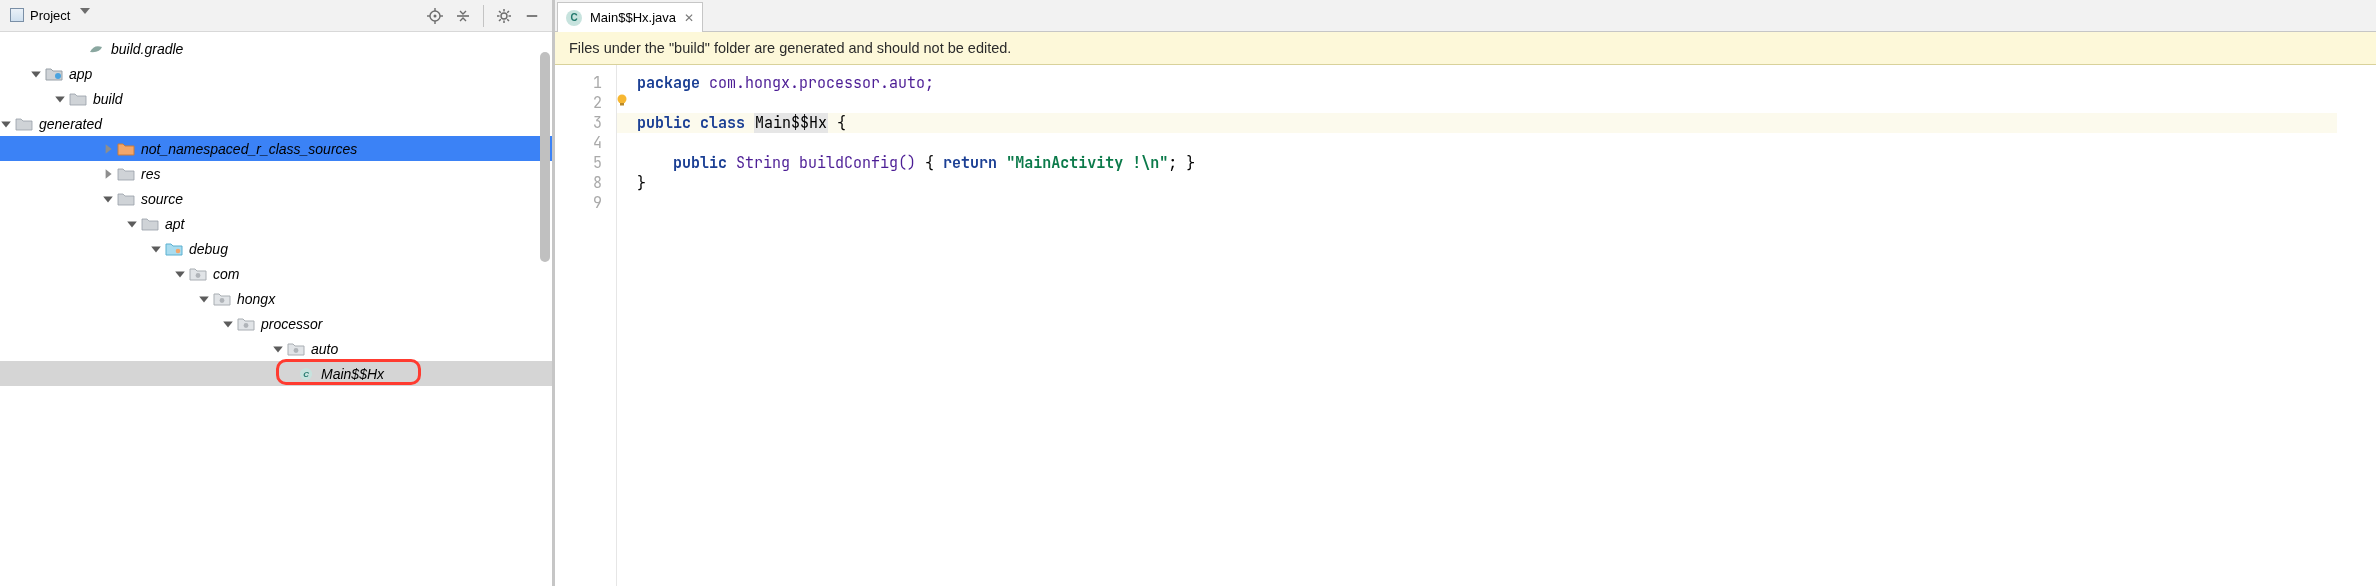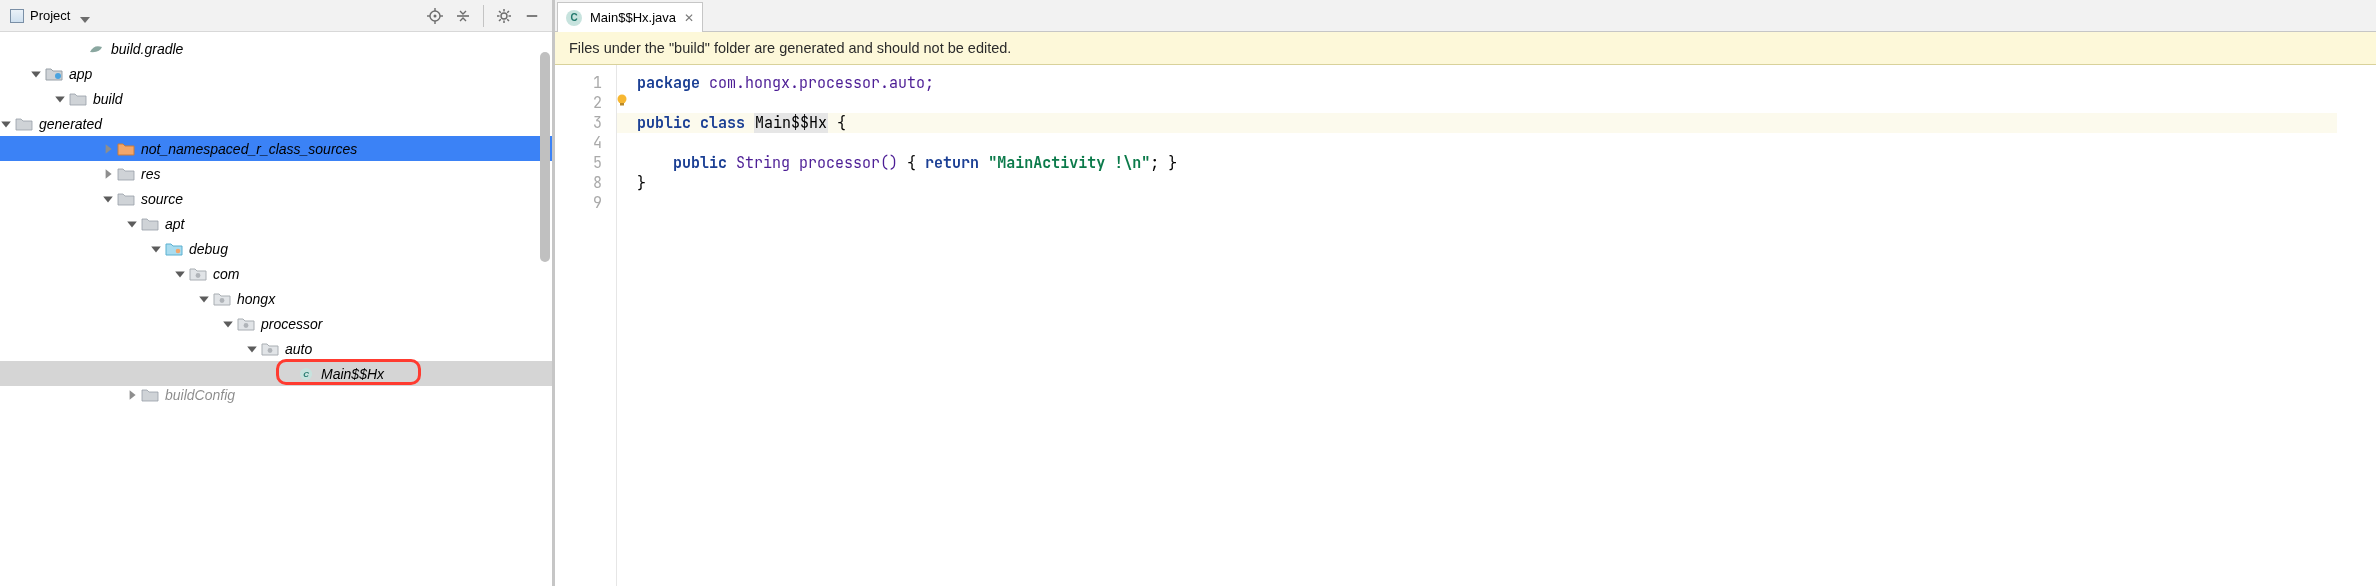--- a/index.html
+++ b/index.html
@@ -25,21 +25,21 @@
 .panel-header {
   background: #f2f2f2;
   border-bottom: 1px solid #d8d8d8;
   display: flex;
   align-items: center;
   height: 32px;
   padding: 0 6px;
 }
 .panel-header .proj-btn {
   display: flex;
-  align-items: flex-end;
+  align-items: flex-start;
   gap: 6px;
   padding: 2px 4px;
   font-weight: 500;
 }
 .panel-header .proj-icon {
   width: 14px; height: 14px;
   border: 1px solid #7a8fa6;
   background: linear-gradient(#eaf1f8,#cfe0ef);
 }
 .panel-header .dropdown {
@@ -344,48 +344,39 @@
       <div class="tree-row" style="padding-left: 222px;">
         <span class="arrow"><svg viewBox="0 0 10 10">
             <path d="M1 3 L9 3 L5 8 Z" fill="#5c5c5c"></path>
           </svg></span>
         <span class="folder-icon"><svg viewBox="0 0 18 14">
             <path d="M1 2 h5 l2 2 h9 v9 h-16 z" fill="#e1e4e7" stroke="#a9aeb3"></path>
             <circle cx="9" cy="8.5" r="2.4" fill="#b0b4b9"></circle>
           </svg></span>
         <span class="label">processor</span>
       </div>
-      <div class="tree-row" style="padding-left: 246px;">
+      <div class="tree-row" style="padding-left: 246px; margin-left: 26px;">
         <span class="arrow"><svg viewBox="0 0 10 10">
             <path d="M1 3 L9 3 L5 8 Z" fill="#5c5c5c"></path>
           </svg></span>
         <span class="folder-icon"><svg viewBox="0 0 18 14">
             <path d="M1 2 h5 l2 2 h9 v9 h-16 z" fill="#e1e4e7" stroke="#a9aeb3"></path>
             <circle cx="9" cy="8.5" r="2.4" fill="#b0b4b9"></circle>
           </svg></span>
         <span class="label">auto</span>
       </div>
       <div class="tree-row hl-select" style="padding-left: 282px;">
         <span class="arrow blank"></span>
         <span class="folder-icon"><svg viewBox="0 0 16 16">
             <circle cx="8" cy="8" r="7" fill="#c7e3de"></circle>
             <text x="8" y="11" font-size="9" font-weight="bold" text-anchor="middle" fill="#22786c">C</text>
           </svg></span>
         <span class="label">Main$$Hx</span>
       </div>
       <div class="highlight-ring" style="left: 276px; top: 327px; width: 145px; height: 26px;"></div>
-      <div class="tree-row" style="padding-left: 126px; height: 18px; overflow: hidden;">
-        <span class="arrow"><svg viewBox="0 0 10 10">
-            <path d="M3 1 L3 9 L8 5 Z" fill="#8e8e8e"></path>
-          </svg></span>
-        <span class="folder-icon"><svg viewBox="0 0 18 14">
-            <path d="M1 2 h5 l2 2 h9 v9 h-16 z" fill="#cfd3d7" stroke="#98a0a7" stroke-width="0.8"></path>
-          </svg></span>
-        <span class="label" style="opacity: 0.45;">buildConfig</span>
-      </div>
     </div>
 </div>
 
 <div class="editor-panel">
   <div class="tab-bar">
     <div class="tab">
       <span class="cls-icon">C</span>
       <span>Main$$Hx.java</span>
       <span class="close-x">✕</span>
     </div>
@@ -407,18 +398,18 @@
       </div>
     <div class="code">
       <svg class="bulb" viewBox="0 0 14 14">
           <circle cx="7" cy="6" r="4.5" fill="#f7b731"></circle>
           <rect x="5" y="10" width="4" height="2.5" fill="#b8892a"></rect>
         </svg>
       <div class="code-line"><span class="kw">package</span><span class="ident"> com.hongx.processor.auto;</span></div>
       <div class="code-line"></div>
       <div class="code-line current"><span class="kw">public</span> <span class="kw">class</span> <span class="cls-name">Main$$Hx</span><span> {</span></div>
       <div class="code-line"></div>
-      <div class="code-line"><span>    </span><span class="kw">public</span> <span class="ident">String</span><span class="ident"> processor() </span>{ <span class="kw">return</span> <span class="str">"MainActivity !\n"</span>; }</div>
+      <div class="code-line"><span>    </span><span class="kw">public</span> <span class="ident">String</span><span class="ident"> buildConfig() </span>{ <span class="kw">return</span> <span class="str">"MainActivity !\n"</span>; }</div>
       <div class="code-line"><span>}</span></div>
       <div class="code-line"></div>
     </div>
   </div>
 </div>
 
 </body></html>

